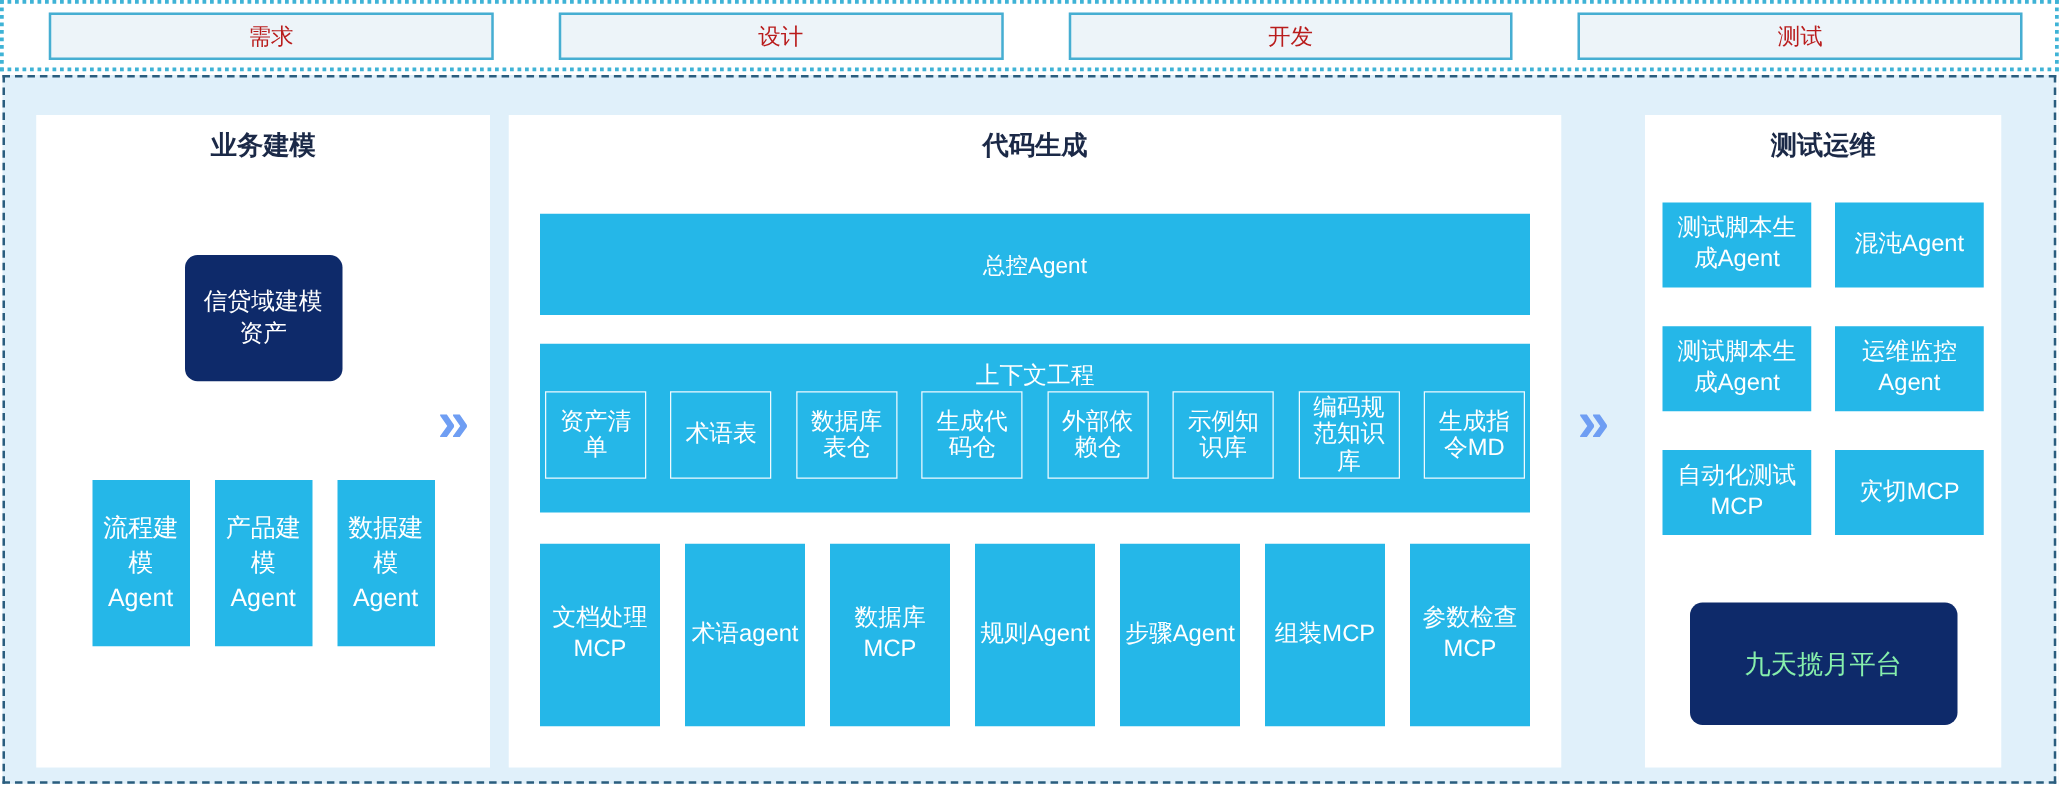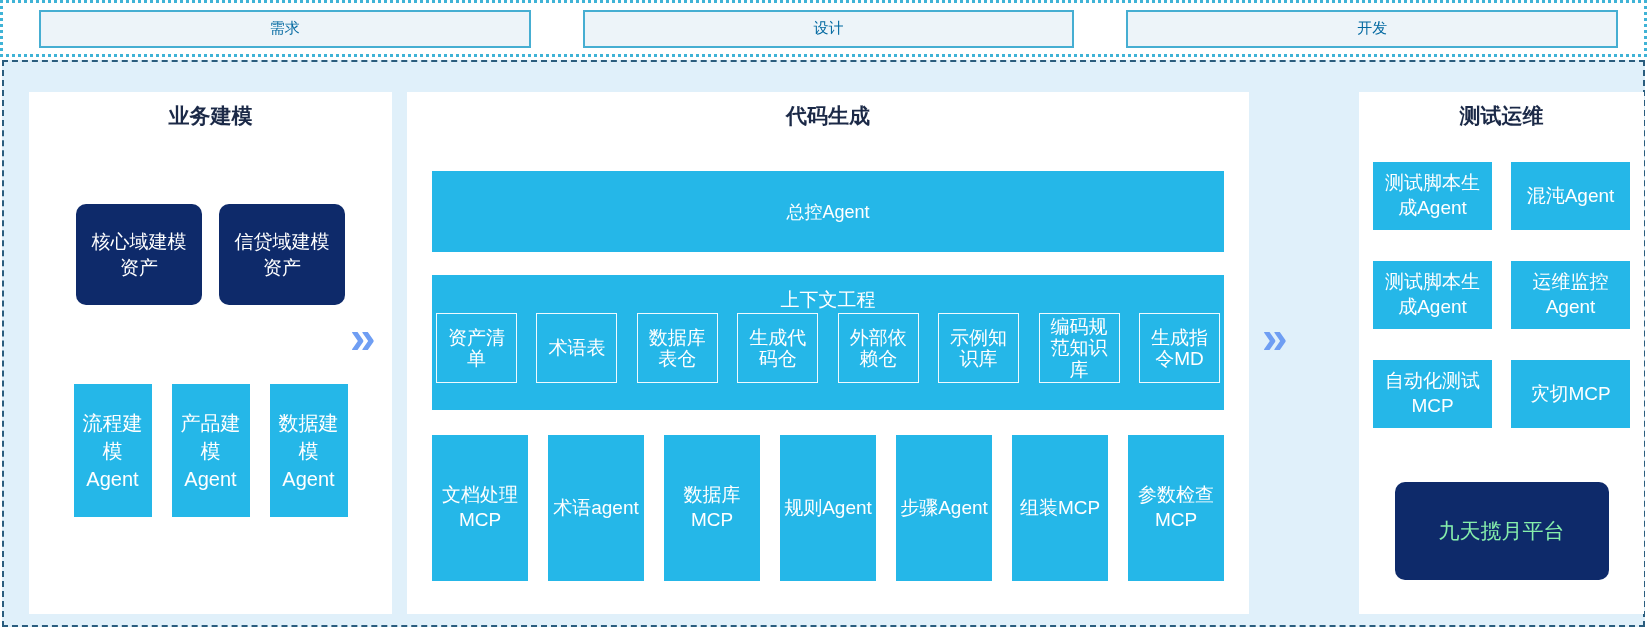--- a/index.html
+++ b/index.html
@@ -11,33 +11,33 @@
 
   
   .stage-band {
     position:absolute; top:0; left:0; width:1647px; height:57px;
     background:#ffffff; border:3px dotted #3fb3d6;
     display:flex; align-items:center; gap:52px; padding:0 26px 0 36px;
   }
   .stage-box {
     flex:1; height:38px; background:#edf4f9; border:2px solid #46aed2;
     display:flex; align-items:center; justify-content:center;
-    font-size:15px; color:#0369a1;
+    font-size:18px; color:#b91c1c;
   }
 
   
   .main {
     position:absolute; top:60px; left:2px; width:1643px; height:567px;
     background:#e0f0fa; border:2px dashed #2a5d7e;
   }
   .panel { position:absolute; top:30px; height:522px; background:#ffffff; }
   .panel-title { text-align:center; padding-top:10px; font-size:21px; font-weight:bold; color:#1b2947; }
   .panel-left  { left:25px;   width:363px; }
   .panel-mid   { left:403px;  width:842px; }
-  .panel-right { left:1312px; width:285px;margin-left:43px; }
+  .panel-right { left:1312px; width:285px; }
 
   .chevron {
     position:absolute; font-size:46px; font-weight:bold; color:#6f9ef3;
     line-height:1; letter-spacing:-4px;
   }
   .chevron-1 { left:346px;  top:252px; }
   .chevron-2 { left:1258px; top:252px; }
 
   
   .asset-row { display:flex; justify-content:center; gap:17px; margin-top:74px; }
@@ -88,28 +88,28 @@
     display:flex; align-items:center; justify-content:center; text-align:center;
   }
 </style>
 </head>
 <body>
 
 <div class="stage-band">
   <div class="stage-box">需求</div>
   <div class="stage-box">设计</div>
   <div class="stage-box">开发</div>
+  <div class="stage-box">测试</div>
 </div>
 
 <div class="main">
 
   <div class="panel panel-left">
     <div class="panel-title">业务建模</div>
     <div class="asset-row">
-      <div class="asset-box">核心域建模资产</div>
       <div class="asset-box">信贷域建模资产</div>
     </div>
     <div class="agent-row">
       <div class="agent-box">流程建模Agent</div>
       <div class="agent-box">产品建模Agent</div>
       <div class="agent-box">数据建模Agent</div>
     </div>
   </div>
 
   <div class="chevron chevron-1">»</div>

